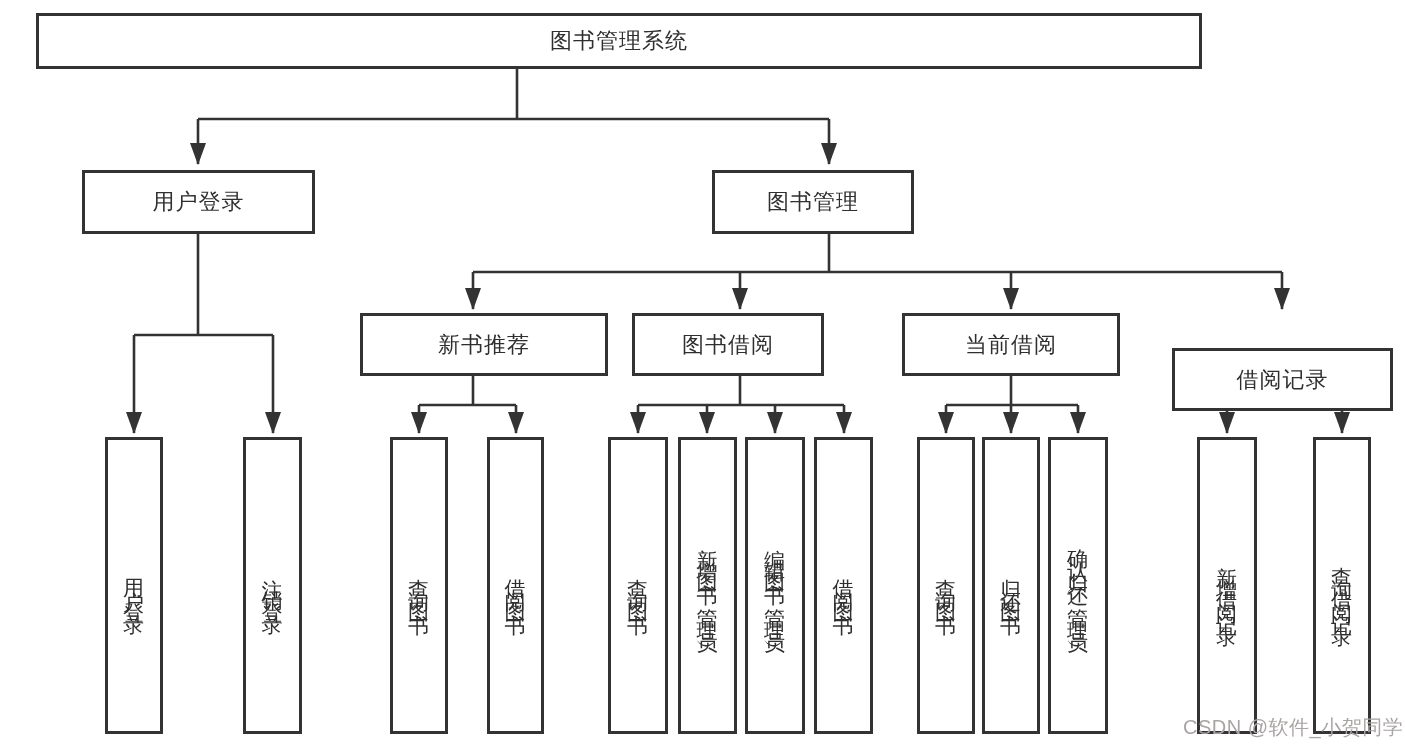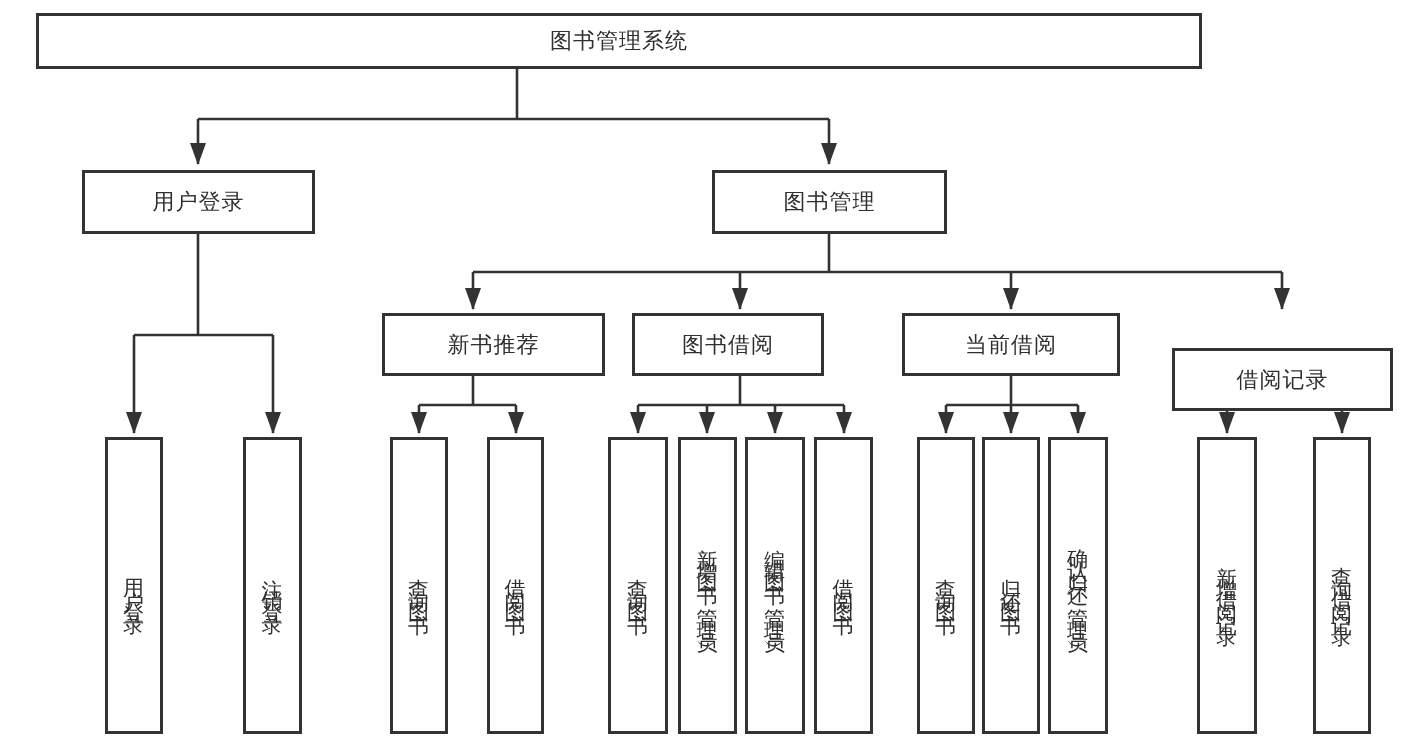--- a/index.html
+++ b/index.html
@@ -112,25 +112,25 @@
     </g>
   </svg>
 
   <div class="node hbox" style="left:12px;top:13px;width:1166px;height:56px;margin-left:24px;">
     <span>图书管理系统</span>
   </div>
 
   <div class="node hbox" style="left:82px;top:170px;width:233px;height:64px;">
     <span>用户登录</span>
   </div>
-  <div class="node hbox" style="left:712px;top:170px;width:235px;height:64px;">
+  <div class="node hbox" style="left:712px;top:170px;width:202px;height:64px;">
     <span>图书管理</span>
   </div>
 
-  <div class="node hbox" style="left:382px;top:313px;width:223px;height:63px;">
+  <div class="node hbox" style="left:360px;top:313px;width:248px;height:63px;">
     <span>新书推荐</span>
   </div>
   <div class="node hbox" style="left:632px;top:313px;width:192px;height:63px;">
     <span>图书借阅</span>
   </div>
   <div class="node hbox" style="left:902px;top:313px;width:218px;height:63px;text-align:center;">
     <span>当前借阅</span>
   </div>
   <div class="node hbox" style="left:1172px;top:313px;width:221px;height:63px;margin-top:35px;">
     <span>借阅记录</span>
@@ -173,14 +173,15 @@
     <span>确认归还（管理员）</span>
   </div>
 
   <div class="node vbox" style="left:1197px;top:437px;width:60px;height:297px;">
     <span>新增借阅记录</span>
   </div>
   <div class="node vbox" style="left:1313px;top:437px;width:58px;height:297px;">
     <span>查询借阅记录</span>
   </div>
 
+  <div class="watermark">CSDN @软件_小贺同学</div>
 
 </div>
 
 </body></html>

